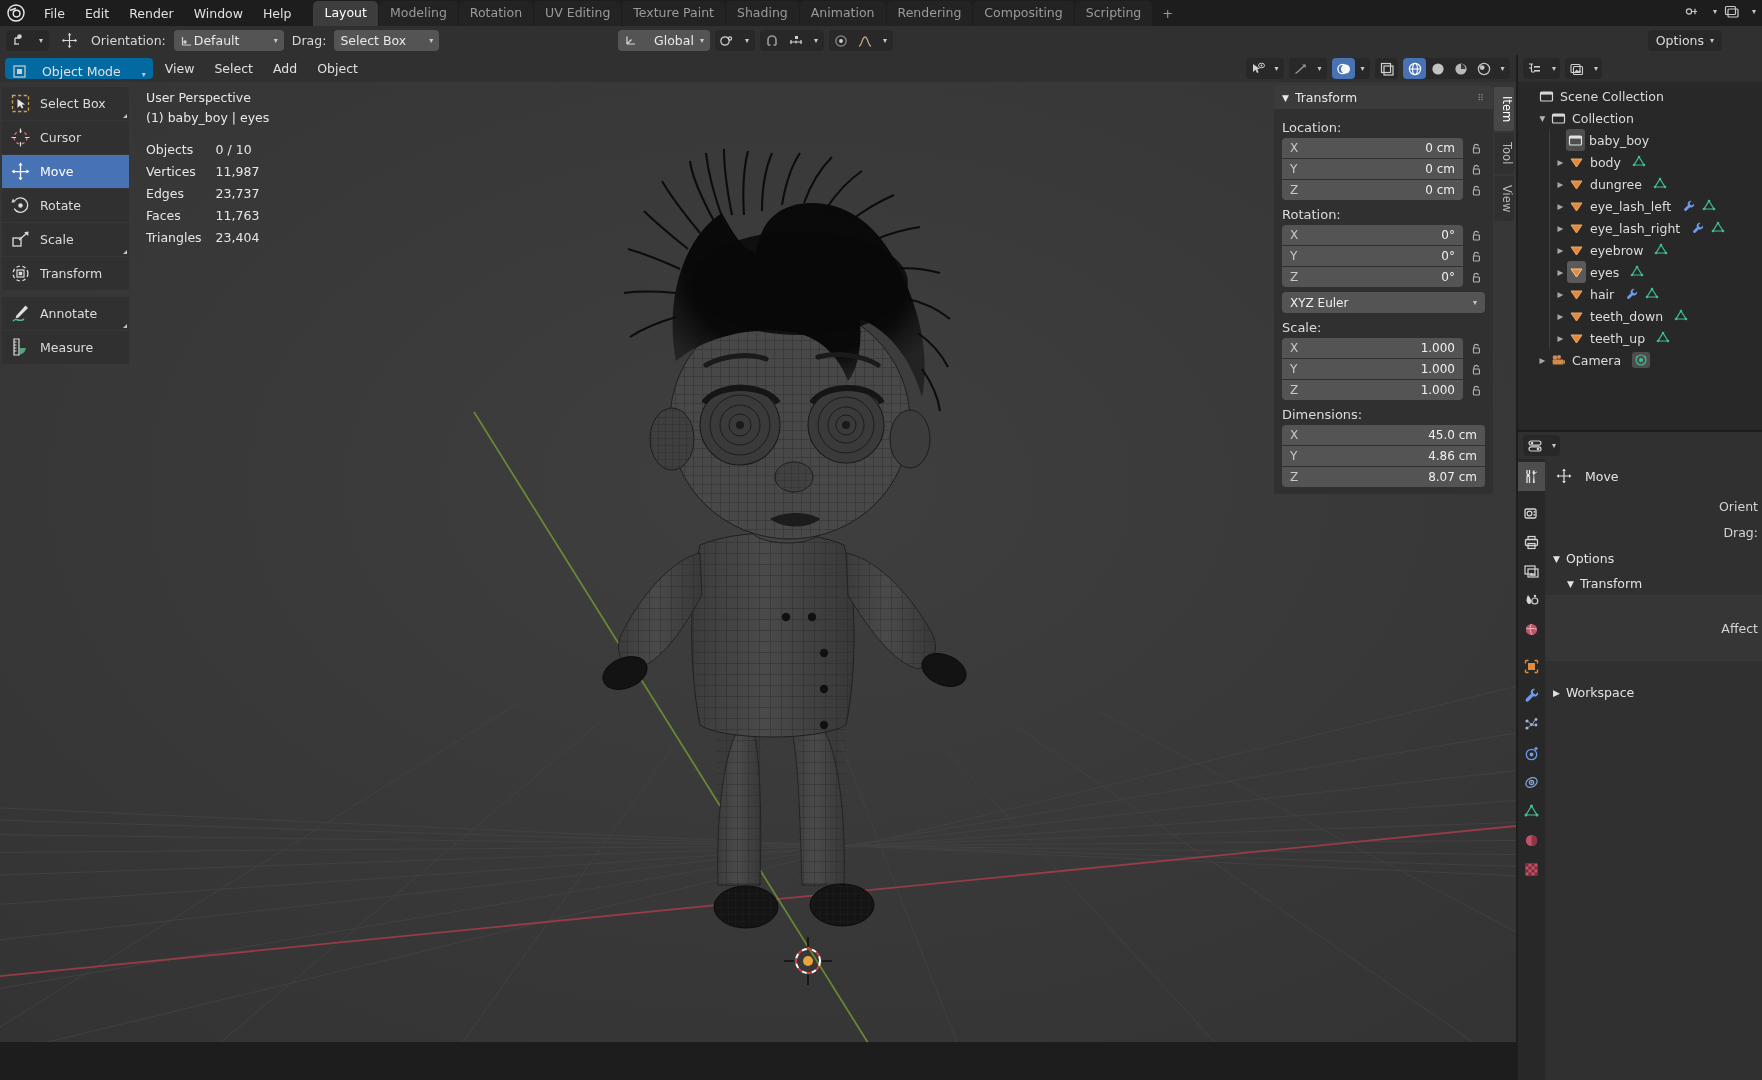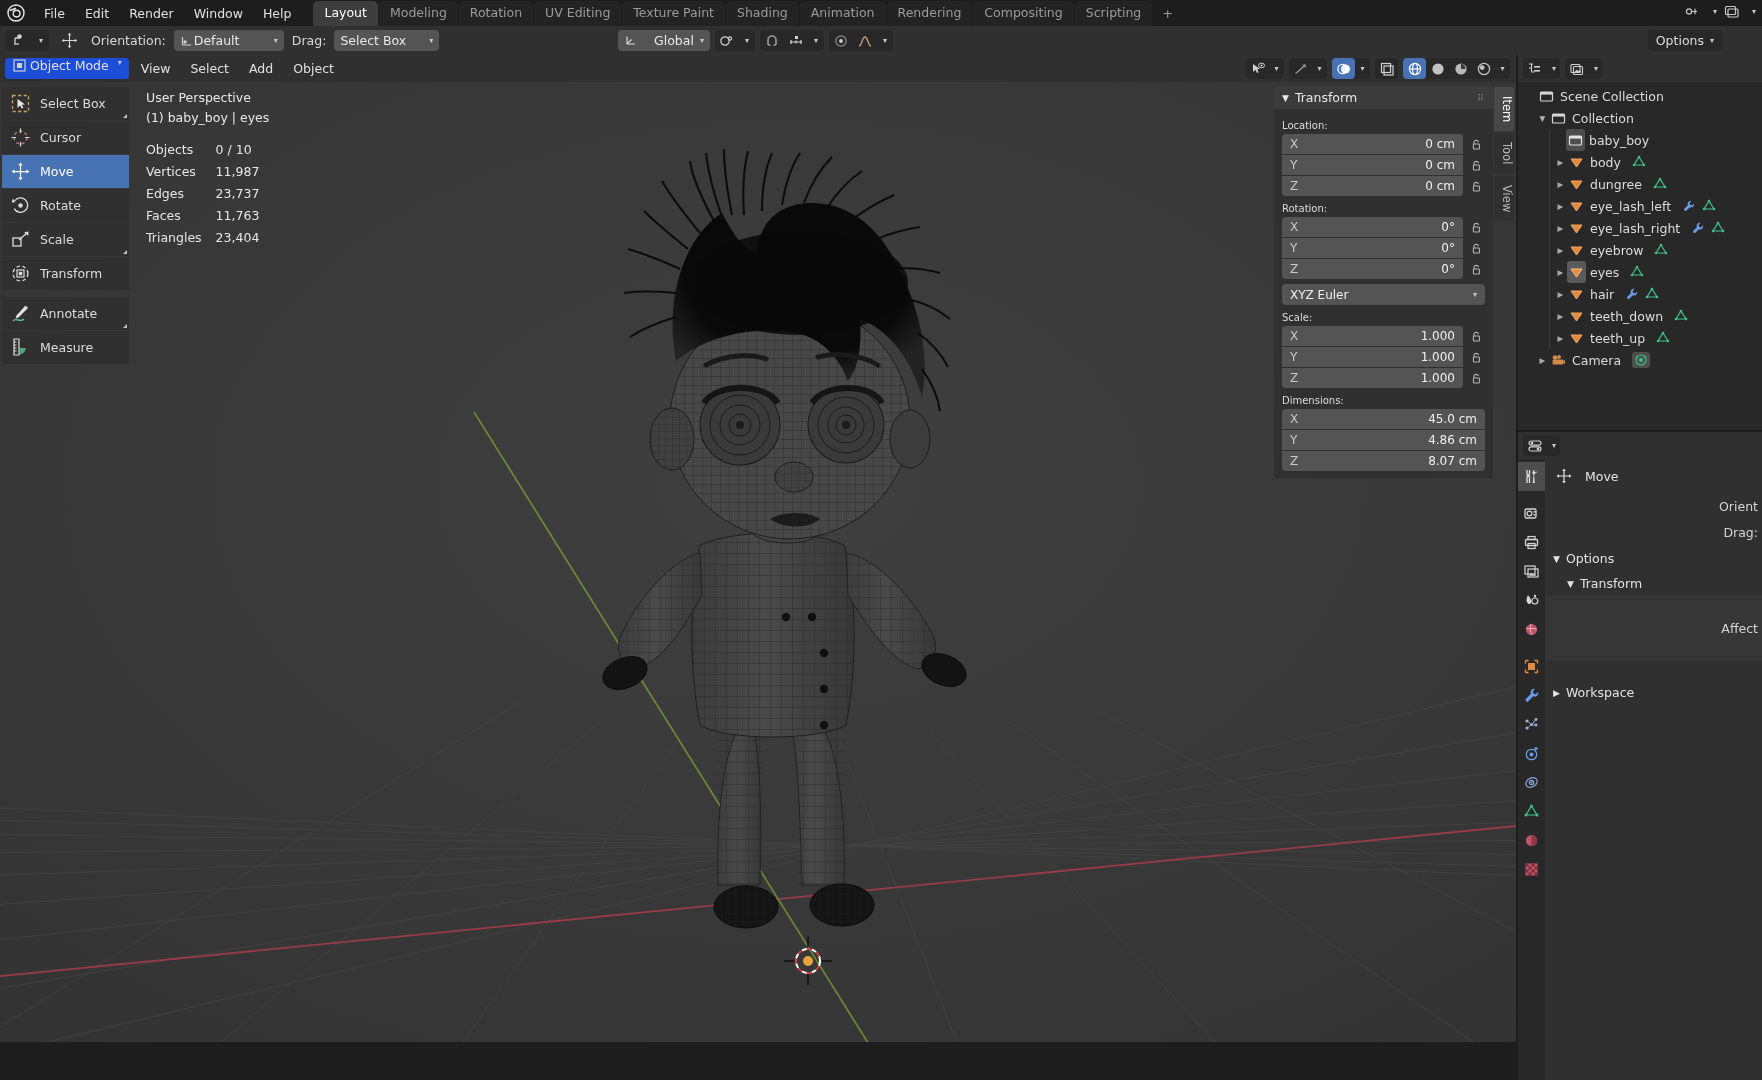--- a/index.html
+++ b/index.html
@@ -65,22 +65,22 @@
   
   .viewport {
     position:absolute; left:0; top:0; width:1516px; height:987px;
     background:#393939; overflow:hidden;
   }
   .vp-header {
     position:absolute; left:0; top:0; width:1516px; height:27px;
     background:#303030; display:flex; align-items:center; padding:0 5px; gap:4px; z-index:20;
   }
   .mode-btn {
-    background:#1d4ed8; border-radius:4px; height:21px; display:flex;
-    align-items:flex-start; padding:0 7px; gap:3px; color:#e0e0e0; font-size:12.5px;
+    background:#0369a1; border-radius:4px; height:21px; display:flex;
+    align-items:flex-end; padding:0 7px; gap:15px; color:#e0e0e0; font-size:12.5px;
   }
   .vp-menu { padding:3px 8px; font-size:12.5px; color:#e0e0e0; border-radius:3px; }
   .vp-header-right { position:absolute; right:6px; top:3px; display:flex; align-items:center; gap:5px; }
   .hdr-group { display:flex; background:#282828; border-radius:4px; height:21px; align-items:center; }
   .hdr-ico { width:23px; height:21px; display:flex; align-items:center; justify-content:center; }
   .hdr-ico.on { background:#4772b3; border-radius:4px; }
 
   
   .vp-canvas { position:absolute; left:0; top:27px; width:1516px; height:960px; }
 
@@ -109,21 +109,21 @@
   
   .npanel {
     position:absolute; right:23px; top:31px; width:219px;
     background:#303030; border-radius:3px; z-index:16; padding-bottom:6px;
   }
   .np-title {
     display:flex; align-items:center; gap:6px; height:23px; padding:0 8px;
     font-size:12.5px; color:#e8e8e8; background:#3b3b3b; border-radius:3px 3px 0 0;
   }
   .np-body { padding:4px 8px 0; }
-  .np-sect { font-size:10px; color:#dcdcdc; margin:7px 0 3px; }
+  .np-sect { font-size:13px; color:#dcdcdc; margin:7px 0 3px; }
   .np-row { display:flex; align-items:center; gap:5px; margin-bottom:1px; }
   .np-field {
     flex:1; height:20px; background:#545454; display:flex; align-items:center;
     justify-content:space-between; padding:0 8px; font-size:12px; color:#efefef;
   }
   .np-row:first-of-type .np-field { border-radius:4px 4px 0 0; }
   .np-grp .np-row:first-child .np-field { border-radius:4px 4px 0 0; }
   .np-grp .np-row:last-child .np-field { border-radius:0 0 4px 4px; }
   .np-grp .np-row { margin-bottom:1px; }
   .np-lockbox { width:17px; height:20px; display:flex; align-items:center; justify-content:center; }

